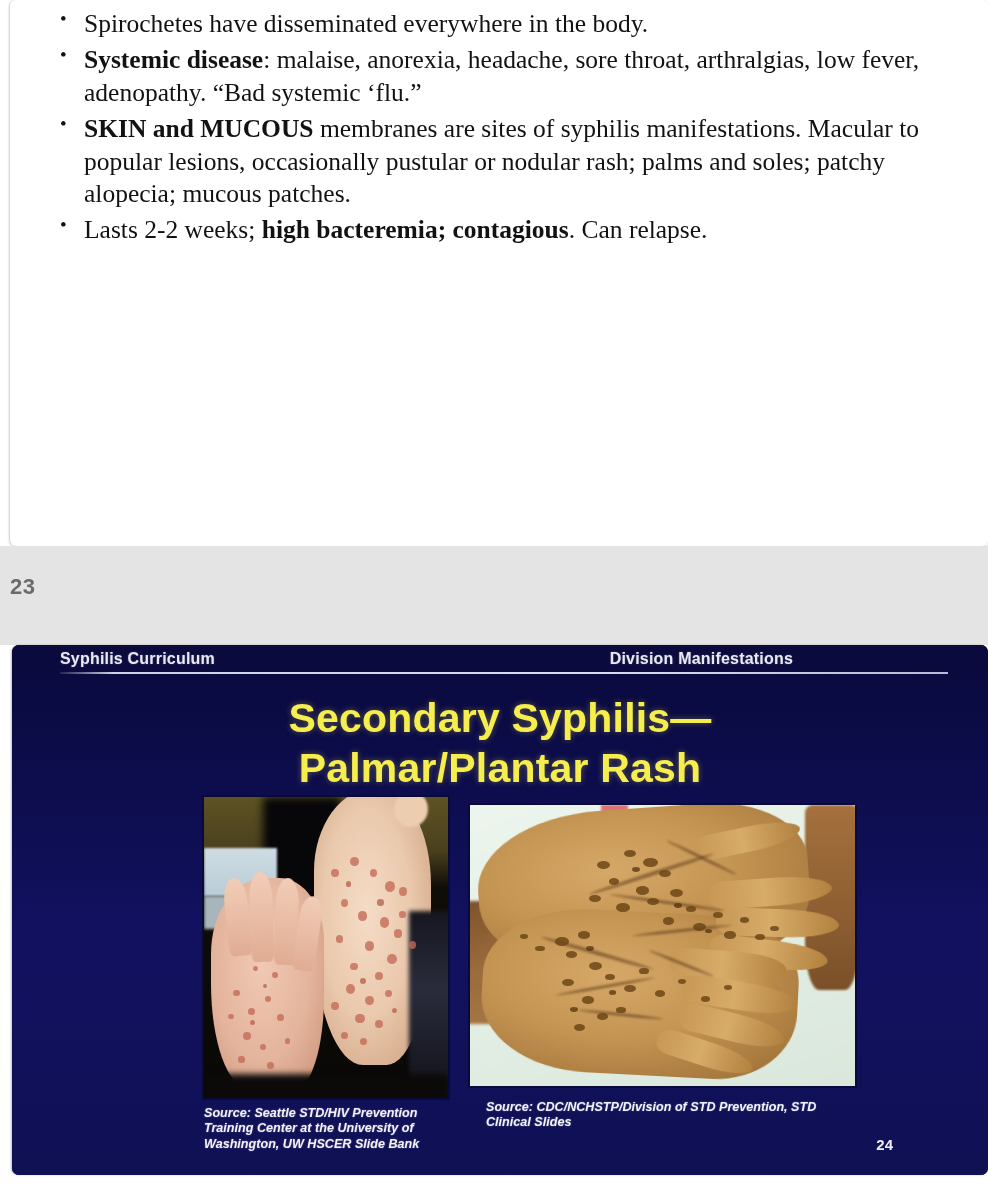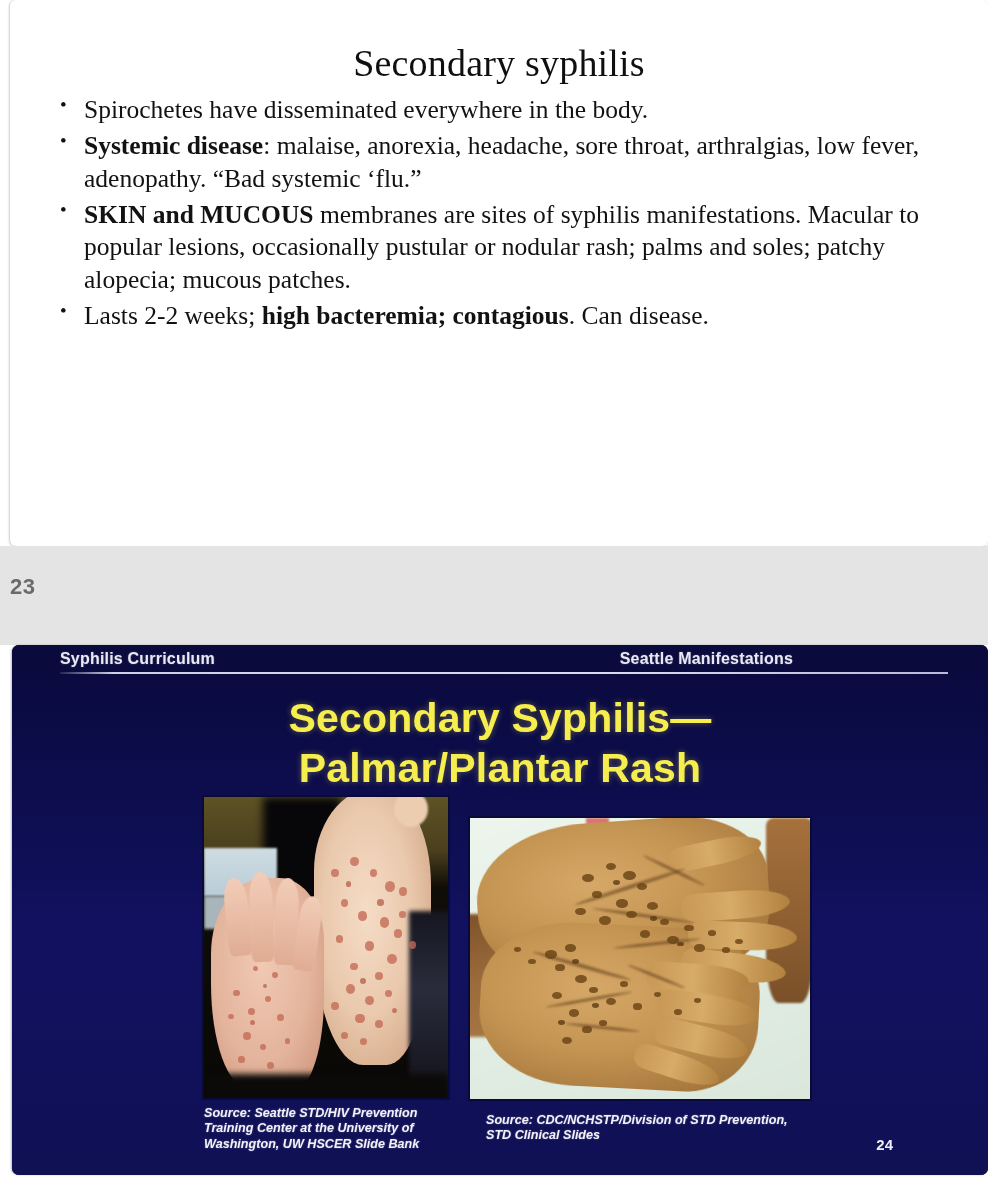--- a/index.html
+++ b/index.html
@@ -148,21 +148,21 @@
   .photos {
     position: absolute;
     top: 150px;
     left: 0;
     right: 0;
     height: 310px;
   }
 
   .photo-block { position: absolute; }
   .photo-left  { left: 190px; top: 0px;  width: 248px; }
-  .photo-right { left: 456px; top: 21px; width: 344px; }
+  .photo-right { left: 456px; top: 8px; width: 389px; }
 
   .photo-frame {
     position: relative;
     overflow: hidden;
     border: 2px solid #0a0a3a;
     box-sizing: border-box;
   }
   .photo-left .photo-frame  { height: 305px; }
   .photo-right .photo-frame { height: 285px; }
 
@@ -305,39 +305,38 @@
     border-radius: 50%;
     filter: blur(0.9px);
   }
   .mac-dark  { background: #6a4415; opacity: .82; }
   .mac-dark2 { background: #55330f; opacity: .75; }
 </style>
 </head>
 <body>
 
 <div class="slide-text-card">
-  <h1 class="slide1-title">Secondary syphilis</h1>
   <ul class="bullet-list">
     <li class="bullet-item"><span>Spirochetes have disseminated everywhere in the body.</span></li>
     <li class="bullet-item"><b>Systemic disease</b><span>: malaise, anorexia, headache, sore throat, arthralgias, low fever, adenopathy. “Bad systemic ‘flu.”</span></li>
     <li class="bullet-item"><b>SKIN and MUCOUS</b><span> membranes are sites of syphilis manifestations. Macular to popular lesions, occasionally pustular or nodular rash; palms and soles; patchy alopecia; mucous patches.</span></li>
-    <li class="bullet-item"><span>Lasts 2-2 weeks; </span><b>high bacteremia; contagious</b><span>. Can disease.</span></li>
+    <li class="bullet-item"><span>Lasts 2-2 weeks; </span><b>high bacteremia; contagious</b><span>. Can relapse.</span></li>
   </ul>
 </div>
 
 <div class="page-gap"></div>
 <div class="page-number">23</div>
 
 <div class="slide-dark-card">
   <div class="slide-dark-inner">
 
     <div class="dark-header">
       <div class="dark-header-row">
         <span class="dark-header-label">Syphilis Curriculum</span>
-        <span class="dark-header-label right">Seattle Manifestations</span>
+        <span class="dark-header-label right">Division Manifestations</span>
       </div>
       <div class="dark-header-rule"></div>
     </div>
 
     <div class="dark-title">
       <div>Secondary Syphilis—</div>
       <div>Palmar/Plantar Rash</div>
     </div>
 
     <div class="photos">

